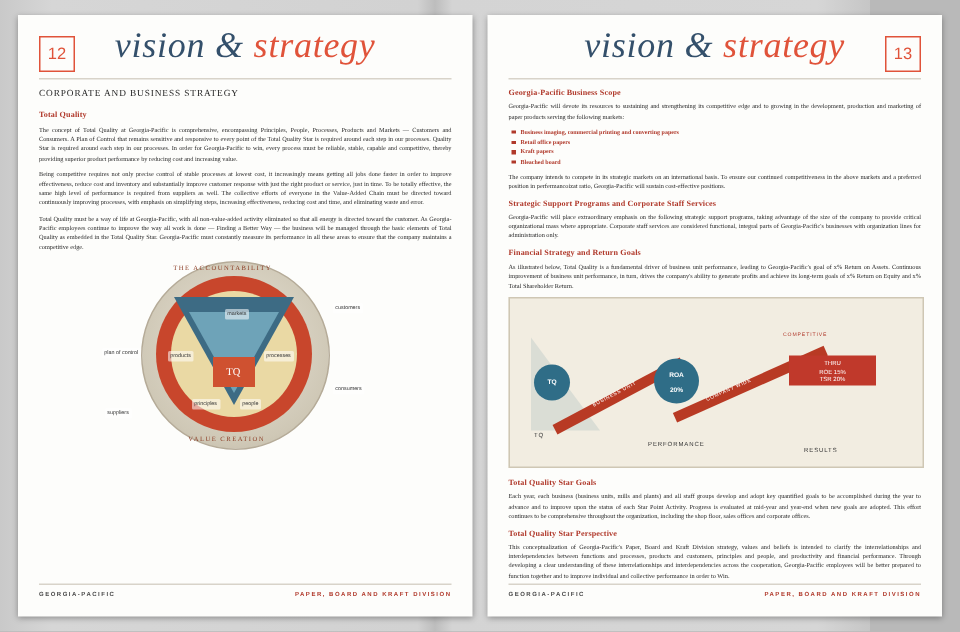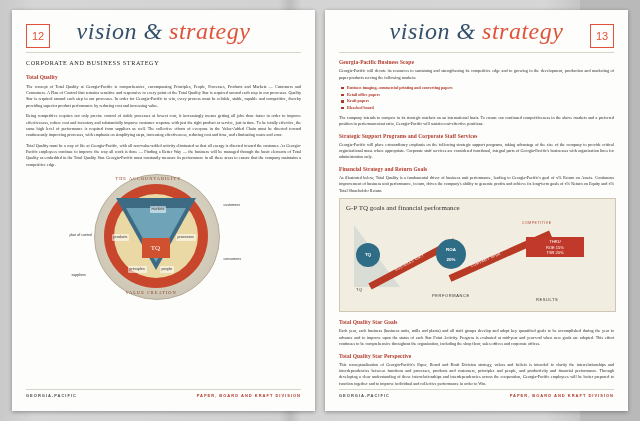--- a/index.html
+++ b/index.html
@@ -357,21 +357,20 @@
       </ul>
       <p class="txt">The company intends to compete in its strategic markets on an international basis. To ensure our continued competitiveness in the above markets and a preferred position in perfermancoizat ratio, Georgia-Pacific will sustain cost-effective positions.</p>
 
       <h3 class="sub">Strategic Support Programs and Corporate Staff Services</h3>
       <p class="txt">Georgia-Pacific will place extraordinary emphasis on the following strategic support programs, taking advantage of the size of the company to provide critical organizational mass where appropriate. Corporate staff services are considered functional, integral parts of Georgia-Pacific's businesses with organization lines for administration only.</p>
 
       <h3 class="sub">Financial Strategy and Return Goals</h3>
       <p class="txt">As illustrated below, Total Quality is a fundamental driver of business unit performance, leading to Georgia-Pacific's goal of x% Return on Assets. Continuous improvement of business unit performance, in turn, drives the company's ability to generate profits and achieve its long-term goals of x% Return on Equity and x% Total Shareholder Return.</p>
 
       <div class="chartbox">
-        <div class="chart-title">G-P TQ goals and financial performance</div>
         <div class="chart-area">
 
           <div class="tri" style="left:14px; top:10px; border-left:0; border-right:46px solid transparent; border-bottom:62px solid #2f6d87; opacity:0.12;"></div>
 
           <div class="diag-red" style="left:30px; top:68px; width:96px; transform: rotate(-28deg);">
             <span class="vert" style="position:absolute; left:30px; top:-1px; transform:none; font-size:3.4px;">BUSINESS UNIT</span>
           </div>
           <div class="diag-red" style="left:110px; top:60px; width:110px; transform: rotate(-24deg);">
             <span class="vert" style="position:absolute; left:24px; top:-1px; transform:none; font-size:3.4px;">COMPANY WIDE</span>
           </div>

